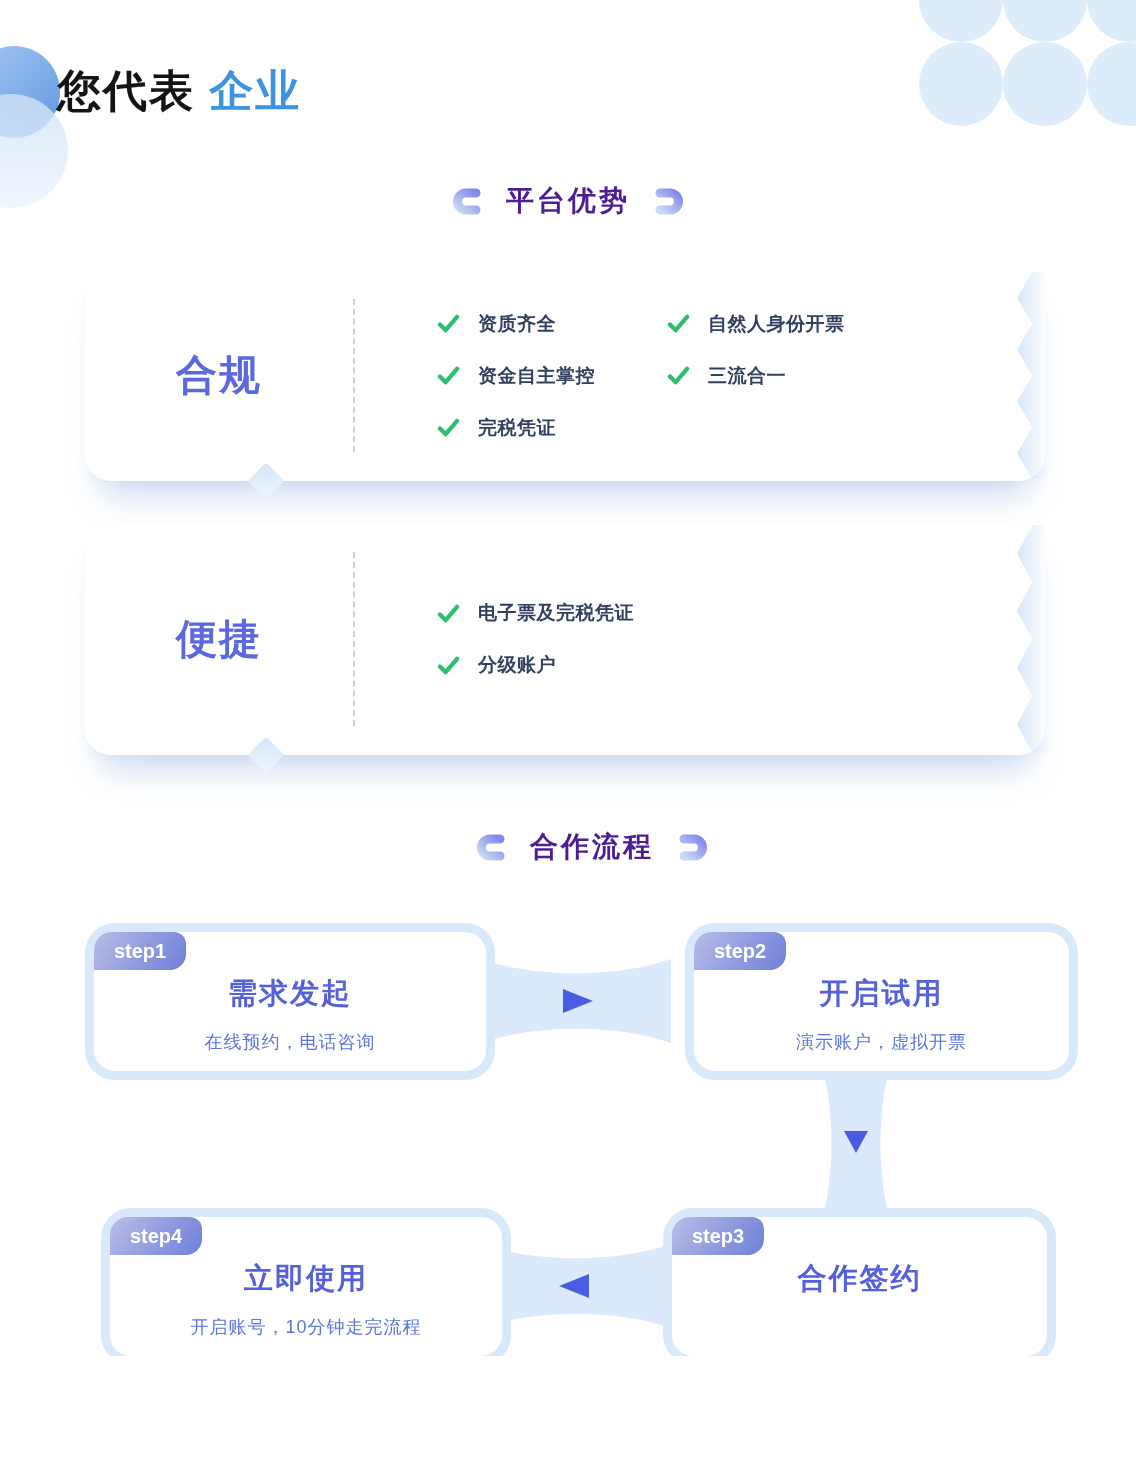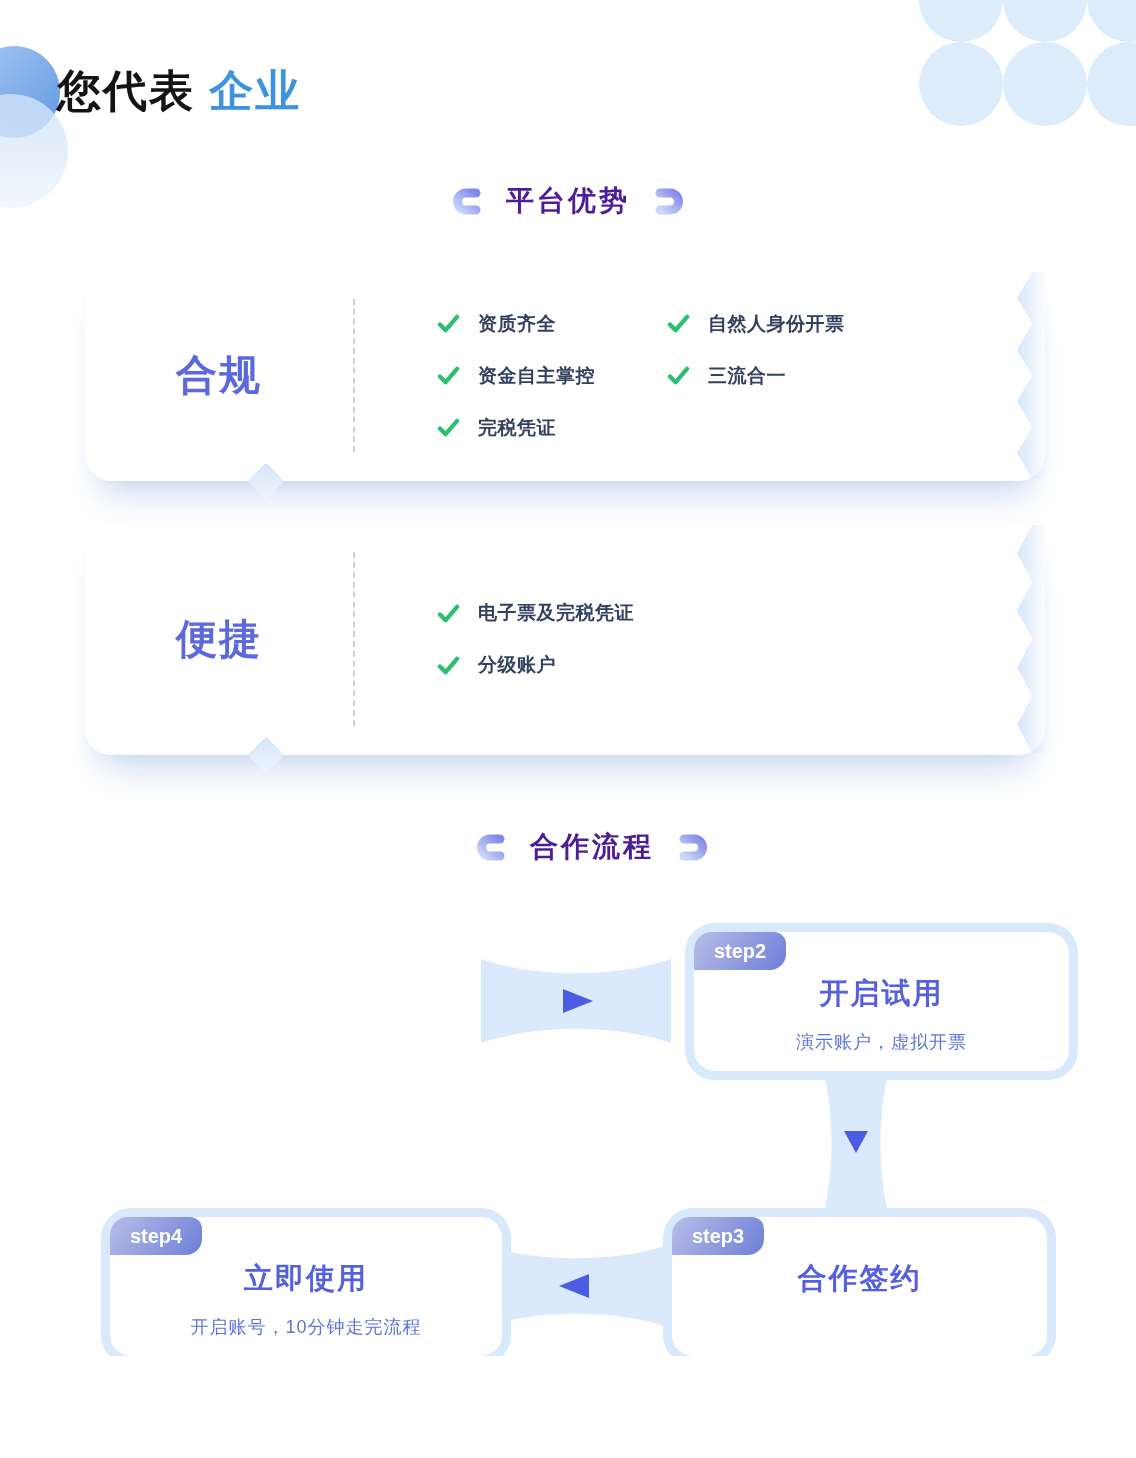--- a/index.html
+++ b/index.html
@@ -192,20 +192,25 @@
   </svg>
   <svg class="conn" style="left:824px;top:1073px" width="64" height="140" viewBox="0 0 64 140">
     <path d="M0,0 C10,45 10,95 0,140 L64,140 C54,95 54,45 64,0 Z" fill="#dbe9fc"></path>
     <path d="M20,58 L44,58 L32,80 Z" fill="#4a5ce1"></path>
   </svg>
   <svg class="conn" style="left:481px;top:1244px" width="190" height="84" viewBox="0 0 190 84">
     <path d="M0,0 C55,19 135,19 190,0 L190,84 C135,65 55,65 0,84 Z" fill="#dbe9fc"></path>
     <path d="M108,30 L78,42 L108,54 Z" fill="#4a5ce1"></path>
   </svg>
 
+  <div class="step-card s1">
+    <div class="step-badge">step1</div>
+    <div class="step-title">需求发起</div>
+    <div class="step-sub">在线预约，电话咨询</div>
+  </div>
   <div class="step-card s2">
     <div class="step-badge">step2</div>
     <div class="step-title">开启试用</div>
     <div class="step-sub">演示账户，虚拟开票</div>
   </div>
   <div class="step-card s3">
     <div class="step-badge">step3</div>
     <div class="step-title">合作签约</div>
   </div>
   <div class="step-card s4">

